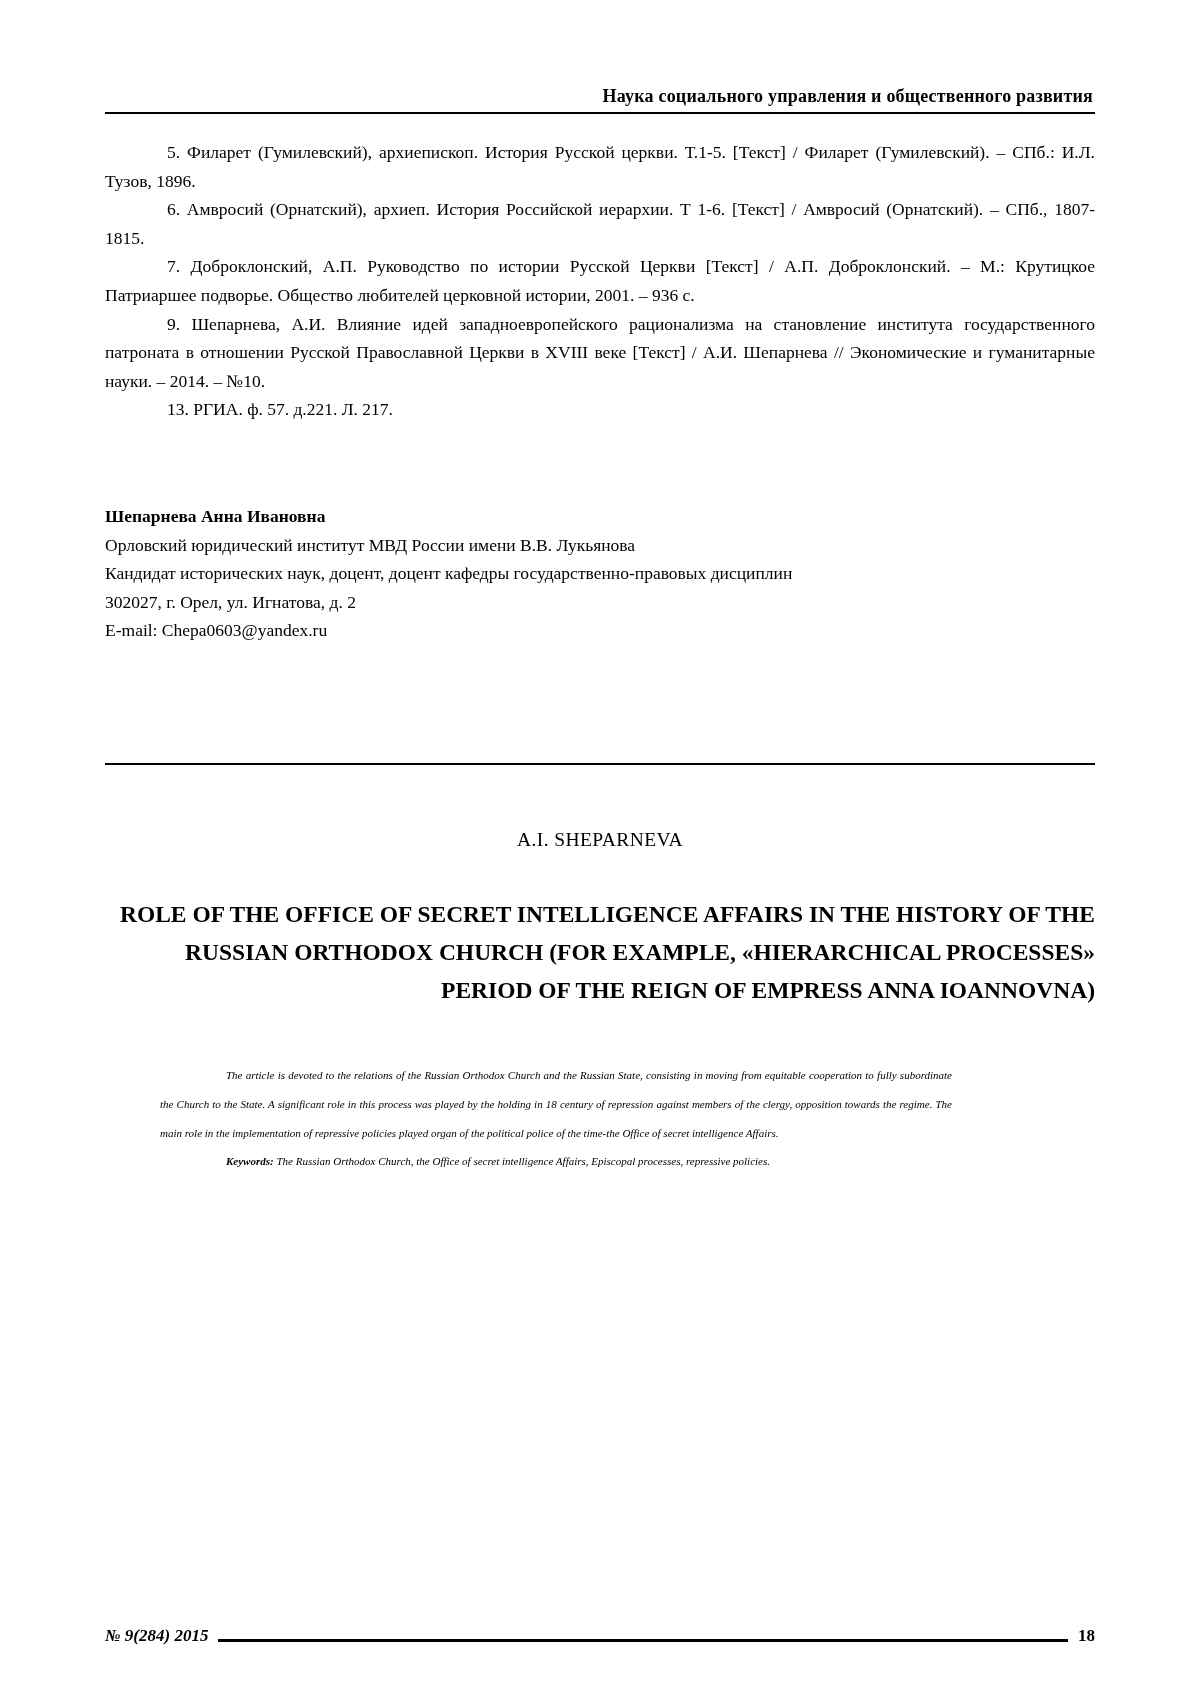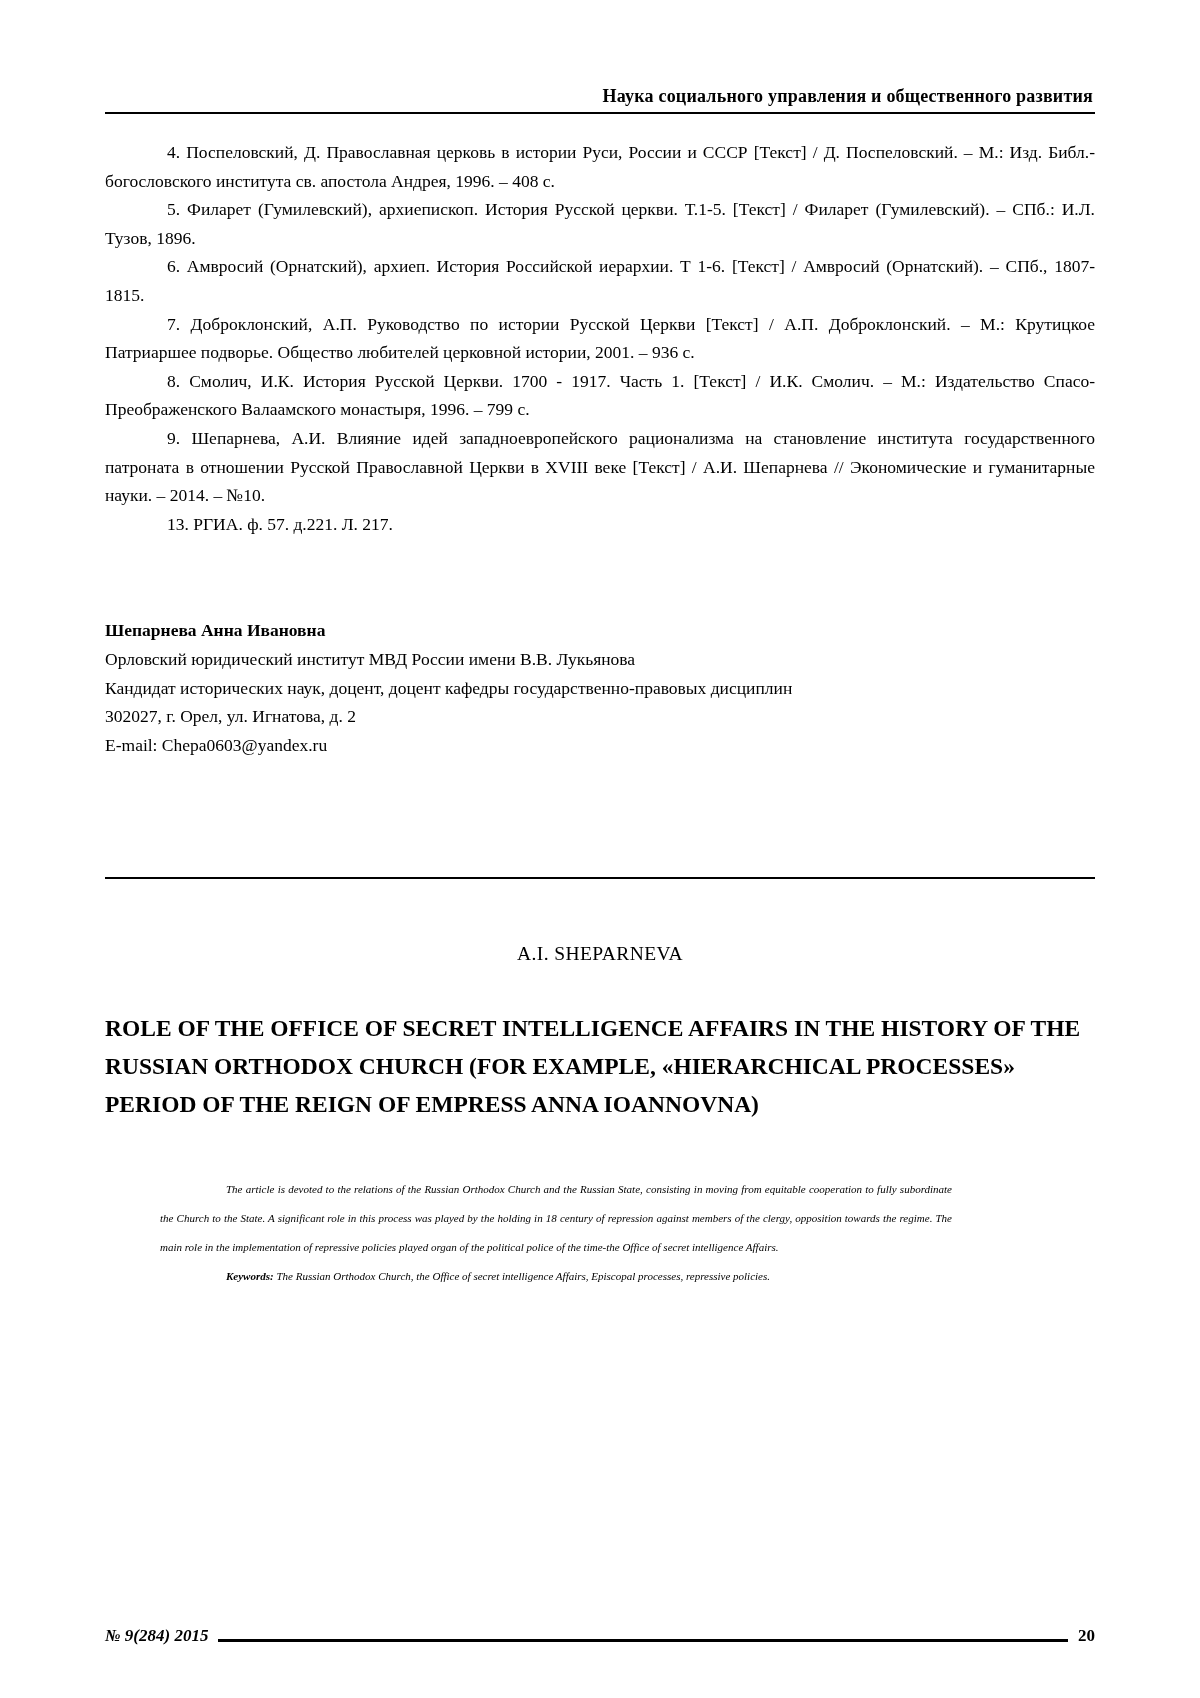--- a/index.html
+++ b/index.html
@@ -45,21 +45,21 @@
     margin: 118px 0 0 0;
   }
   .article-author {
     margin: 64px 0 0 0;
     text-align: center;
     font-size: 19.5px;
     letter-spacing: 0.4px;
   }
   .article-title {
     margin: 44px 0 0 0;
-    text-align: left;
+    text-align: right;
     font-weight: bold;
     font-size: 23.5px;
     line-height: 38px;
   }
   .abstract-block {
     margin: 52px 143px 0 55px;
   }
   .abstract-block p {
     margin: 0;
     font-style: italic;
@@ -88,25 +88,23 @@
   .footer .page-num { white-space: nowrap; }
 </style>
 </head>
 <body>
 
 <div class="page">
 
   <div class="running-head">Наука социального управления и общественного развития</div>
 
   <div class="refs">
-    <p class="ref">4.  Поспеловский, Д. Православная церковь в истории Руси, России и СССР [Текст] / Д. Поспеловский. – М.: Изд. Библ.- богословского института св. апостола Андрея, 1996. – 408 с.</p>
     <p class="ref">5.  Филарет (Гумилевский), архиепископ. История Русской церкви. Т.1-5. [Текст] / Филарет (Гумилевский). – СПб.: И.Л. Тузов, 1896.</p>
     <p class="ref">6.  Амвросий (Орнатский), архиеп. История Российской иерархии. Т 1-6. [Текст] / Амвросий (Орнатский). – СПб., 1807-1815.</p>
     <p class="ref">7.  Доброклонский, А.П. Руководство по истории Русской Церкви [Текст] / А.П. Доброклонский. – М.: Крутицкое Патриаршее подворье. Общество любителей церковной истории, 2001. – 936 с.</p>
-    <p class="ref">8.  Смолич, И.К. История Русской Церкви. 1700 - 1917. Часть 1. [Текст] / И.К. Смолич. – М.: Издательство Спасо-Преображенского Валаамского монастыря, 1996. – 799 с.</p>
     <p class="ref">9.  Шепарнева, А.И. Влияние идей западноевропейского рационализма на становление института государственного патроната в отношении Русской Православной Церкви в XVIII веке [Текст] / А.И. Шепарнева // Экономические и гуманитарные науки. – 2014. – №10.</p>
     <p class="ref">13. РГИА. ф. 57. д.221. Л. 217.</p>
   </div>
 
   <div class="author-block">
     <p class="author-name">Шепарнева Анна Ивановна</p>
     <p>Орловский юридический институт МВД России имени В.В. Лукьянова</p>
     <p>Кандидат исторических наук, доцент, доцент кафедры государственно-правовых дисциплин</p>
     <p>302027, г. Орел, ул. Игнатова, д. 2</p>
     <p>E-mail: Chepa0603@yandex.ru</p>
@@ -121,14 +119,14 @@
   <div class="abstract-block">
     <p>The article is devoted to the relations of the Russian Orthodox Church and the Russian State, consisting in moving from equitable cooperation to fully subordinate the Church to the State. A significant role in this process was played by the holding in 18 century of repression against members of the clergy, opposition towards the regime. The main role in the implementation of repressive policies played organ of the political police of the time-the Office of secret intelligence Affairs.</p>
     <p><span class="kw-label">Keywords:</span><span> The Russian Orthodox Church, the Office of secret intelligence Affairs, Episcopal processes, repressive policies.</span></p>
   </div>
 
 </div>
 
 <div class="footer">
   <span class="issue">№ 9(284) 2015</span>
   <span class="rule"></span>
-  <span class="page-num">20</span>
+  <span class="page-num">18</span>
 </div>
 
 </body></html>

